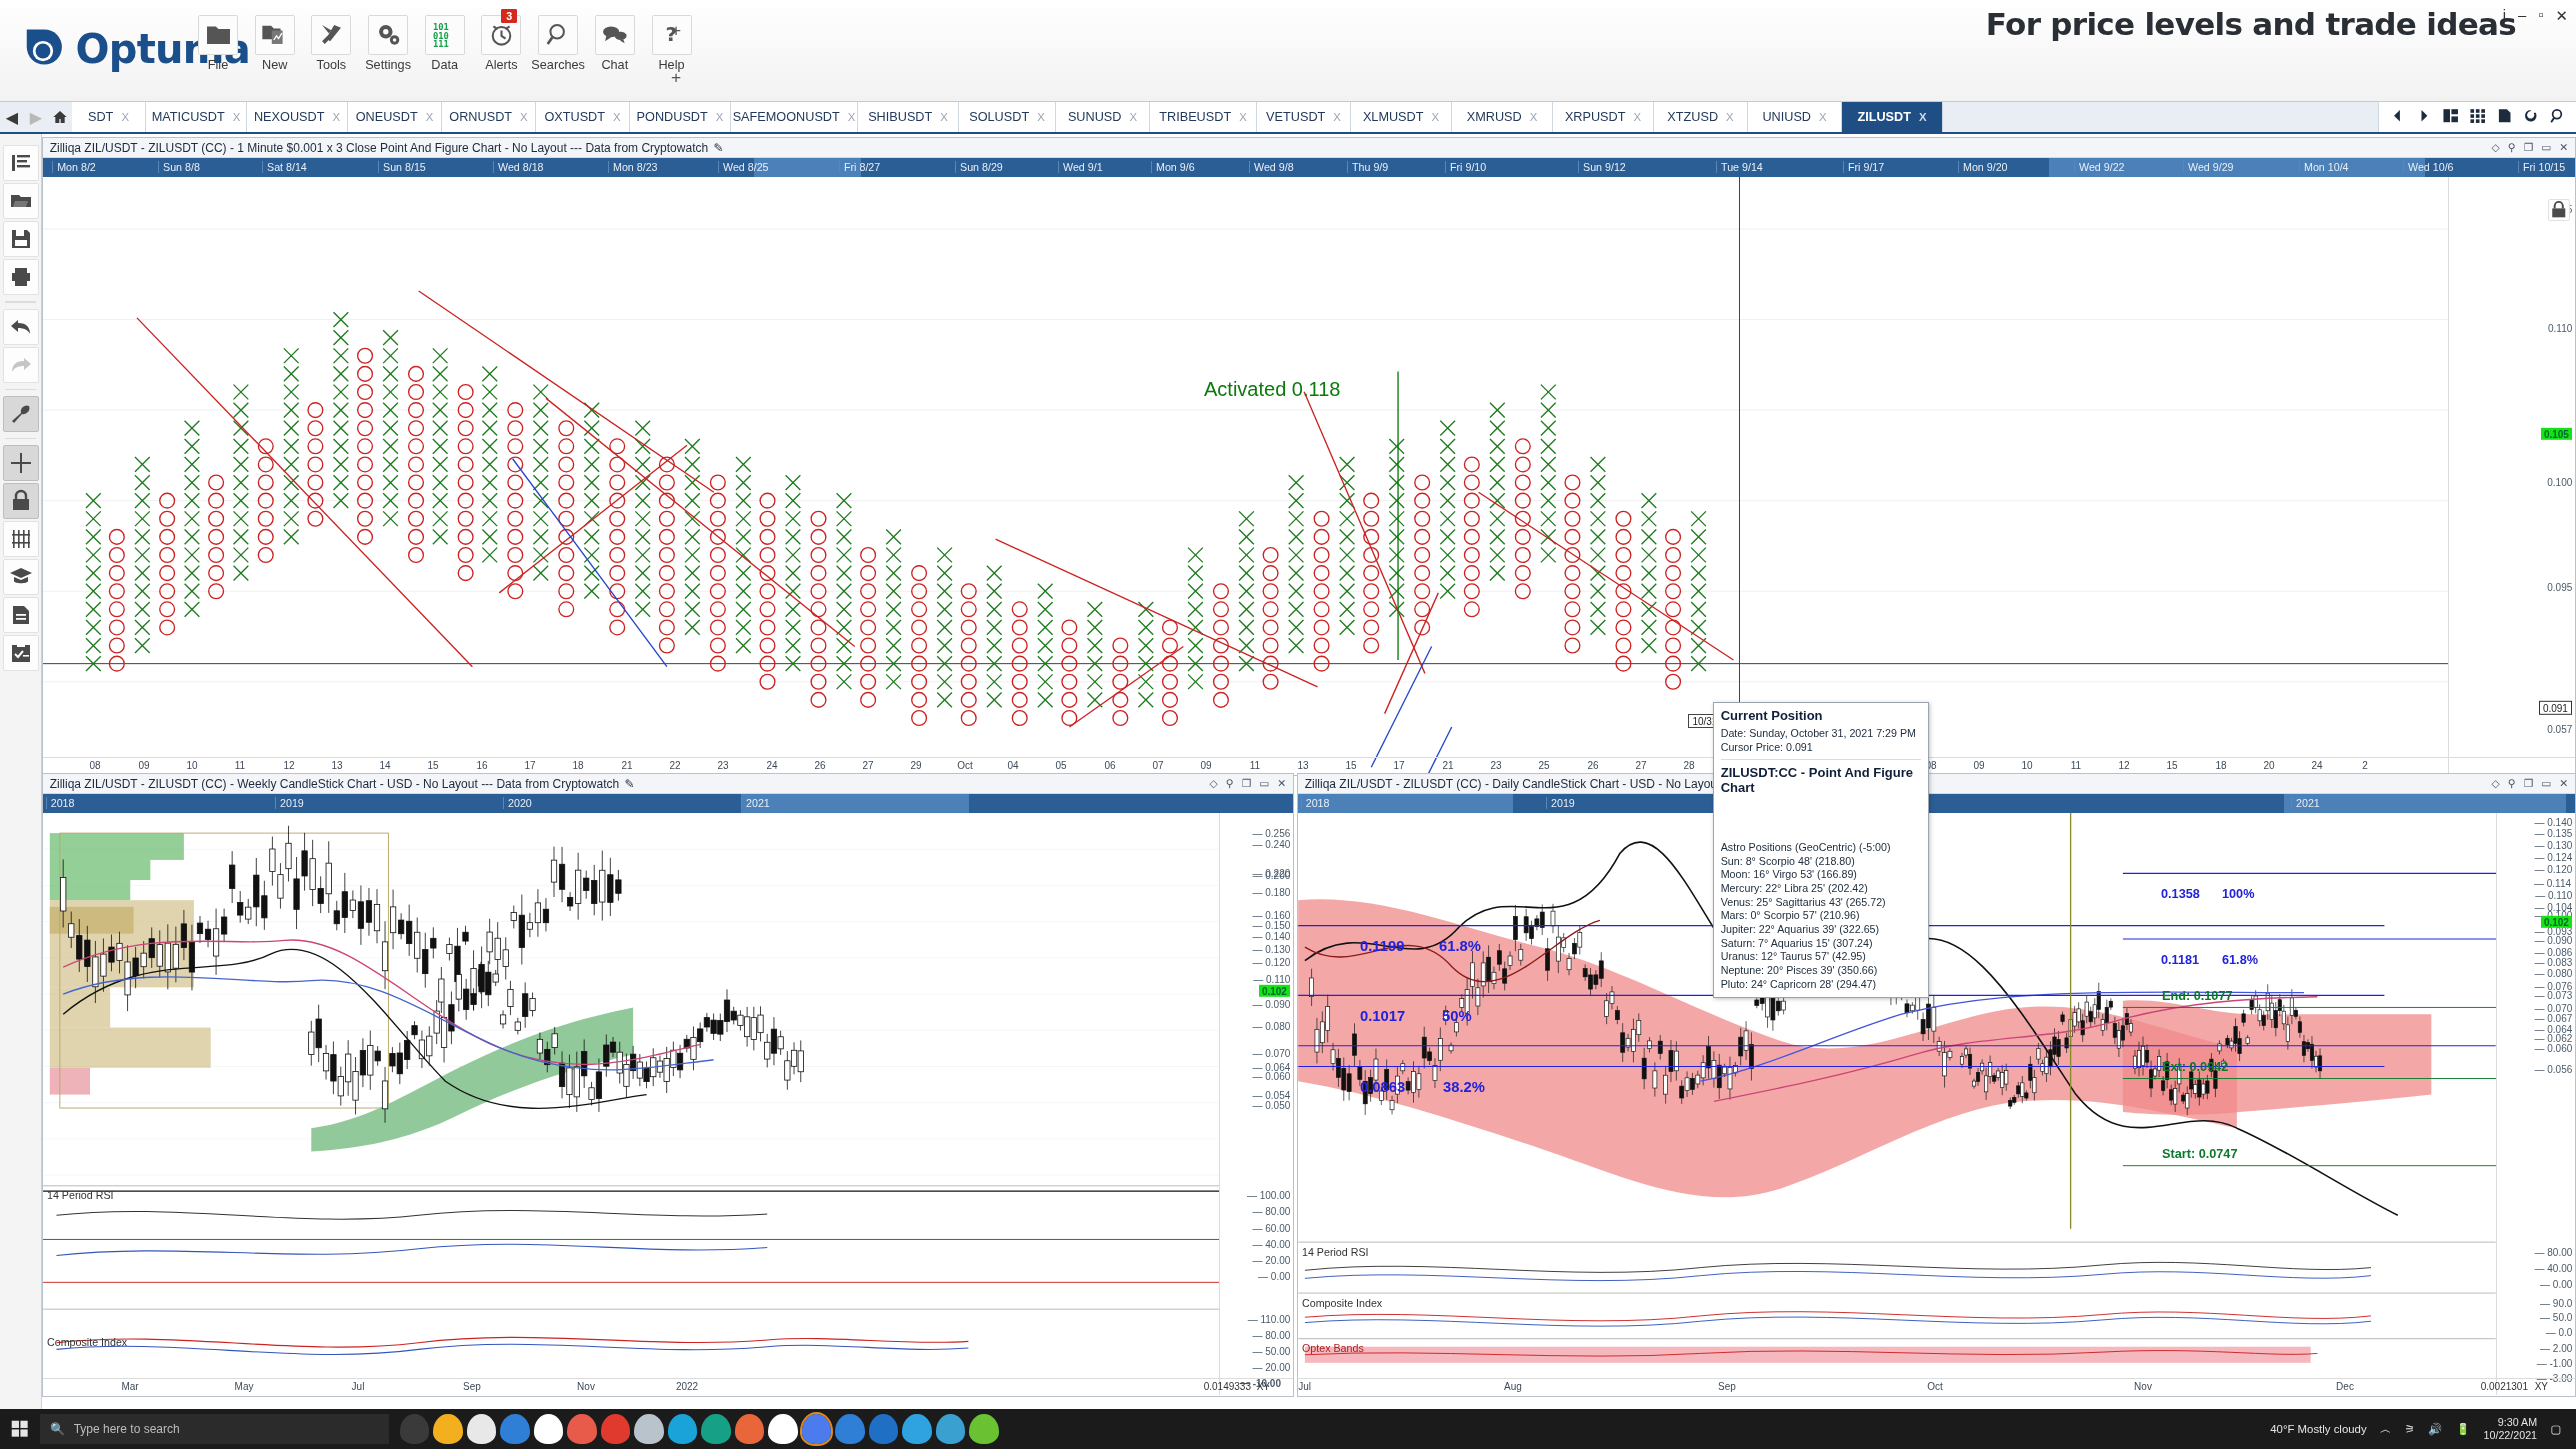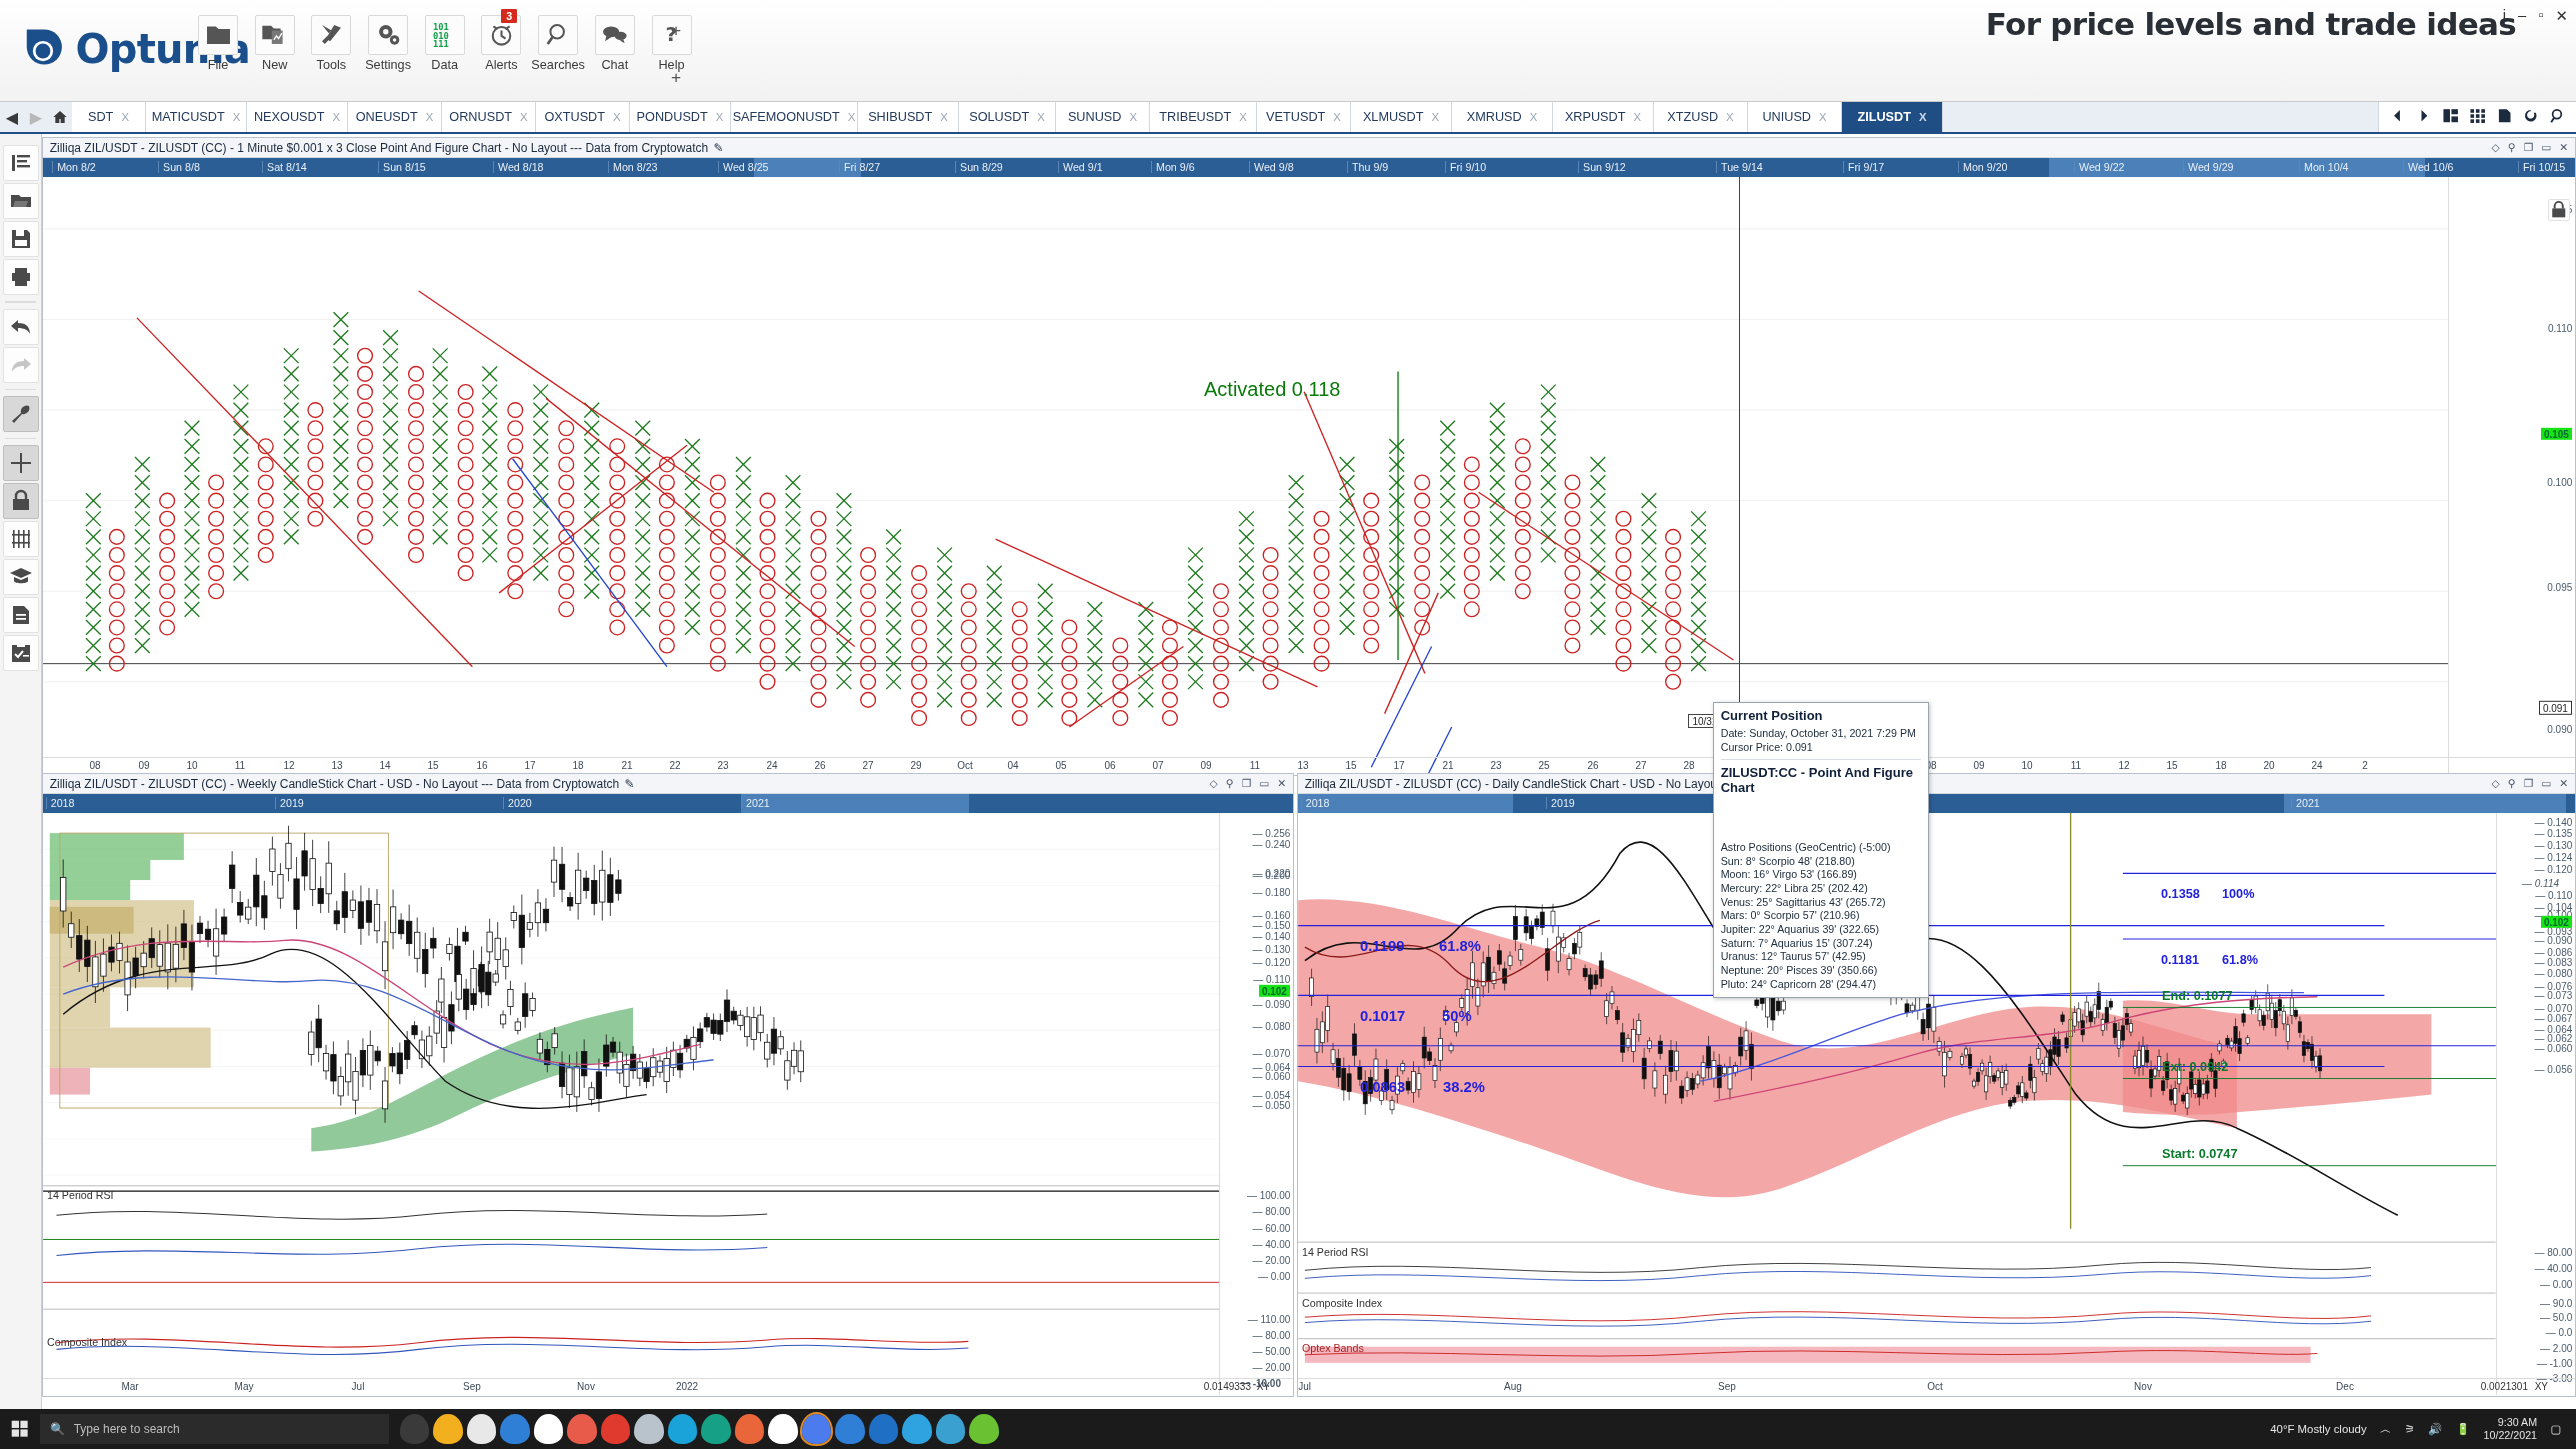--- a/index.html
+++ b/index.html
@@ -1467,21 +1467,21 @@
       <div class="crosshair-h" style="left:0; top:686px; width:0;"></div>
       <div class="datebox" style="left:1645px; top:537px;">10/31/2021 7</div>
 
       <div class="yaxis" style="width:127px;">
         <div class="ytick" style="top:32px;">0.115</div>
         <div class="ytick" style="top:151px;">0.110</div>
         <div class="ybadge" style="top:257px;">0.105</div>
         <div class="ytick" style="top:305px;">0.100</div>
         <div class="ytick" style="top:410px;">0.095</div>
         <div class="ybadge box" style="top:531px;">0.091</div>
-        <div class="ytick" style="top:552px;">0.090</div>
+        <div class="ytick" style="top:552px;">0.057</div>
         <div class="lt" style="position:absolute;right:2.7px;top:20px;width:21.5px;height:21.5px;">
             <svg viewBox="0 0 24 24">
               <path d="M7 10V7a5 5 0 0 1 10 0v3" fill="none" stroke="#4a4a4a" stroke-width="2.4"></path>
               <rect x="4" y="10" width="16" height="11"></rect>
             </svg>
           </div>
       </div>
 
       <div class="xaxis" id="main-xaxis">
           <div class="xtick" style="left: 52px;">08</div>
@@ -2431,21 +2431,21 @@
       <div class="subpane-label" style="top:484px;">Composite Index</div>
       <div class="subpane-label" style="top:529px; color:#aa2222;">Optex Bands</div>
 
       <div class="yaxis" style="width:79px;"></div>
       <div id="dy-yticks">
           <div class="ytick" style="top: 9.4px; right: 2.7px;">— 0.140</div>
           <div class="ytick" style="top: 20px; right: 2.7px;">— 0.135</div>
           <div class="ytick" style="top: 32px; right: 2.7px;">— 0.130</div>
           <div class="ytick" style="top: 44px; right: 2.7px;">— 0.124</div>
           <div class="ytick" style="top: 56px; right: 2.7px;">— 0.120</div>
-          <div class="ytick" style="top: 70px; right: 16px; font-style: italic;">— 0.114</div>
+          <div class="ytick" style="top: 70px; right: 4px;">— 0.114</div>
           <div class="ytick" style="top: 82px; right: 2.7px;">— 0.110</div>
           <div class="ytick" style="top: 94px; right: 2.7px;">— 0.104</div>
           <div class="ytick" style="top: 102px; right: 2.7px;">— 0.100</div>
           <div class="ytick" style="top: 118px; right: 2.7px;">— 0.093</div>
           <div class="ytick" style="top: 127px; right: 2.7px;">— 0.090</div>
           <div class="ytick" style="top: 139px; right: 2.7px;">— 0.086</div>
           <div class="ytick" style="top: 149px; right: 2.7px;">— 0.083</div>
           <div class="ytick" style="top: 160px; right: 2.7px;">— 0.080</div>
           <div class="ytick" style="top: 173px; right: 2.7px;">— 0.076</div>
           <div class="ytick" style="top: 182px; right: 2.7px;">— 0.073</div>

